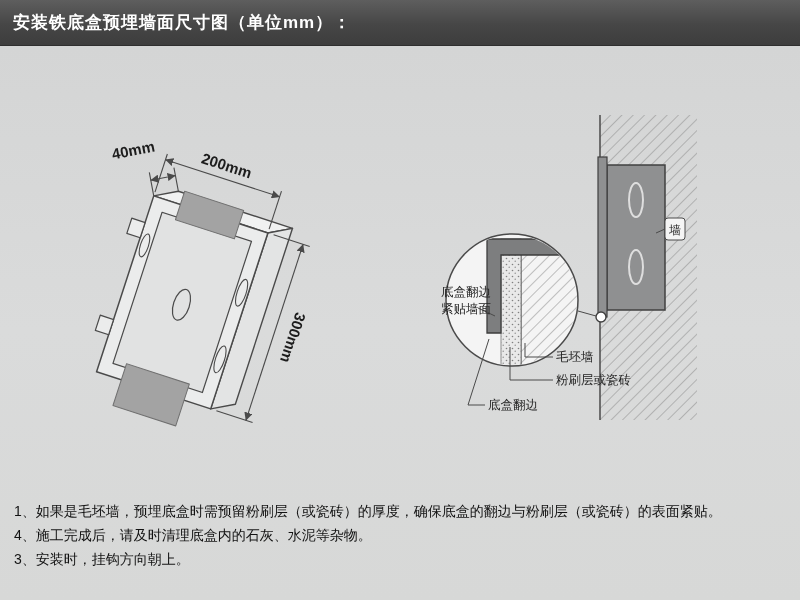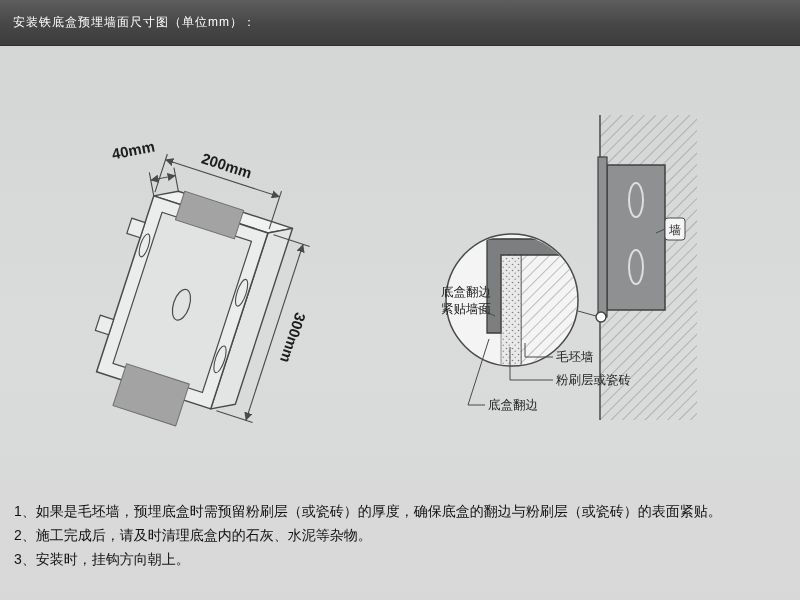--- a/index.html
+++ b/index.html
@@ -7,21 +7,21 @@
     width:800px;height:600px;position:relative;overflow:hidden;
     background:linear-gradient(180deg,#d3d4d4 0%,#dadbdb 55%,#d7d8d7 100%);
     font-family:"Liberation Sans","DejaVu Sans",sans-serif;
   }
   .header{
     position:absolute;top:0;left:0;right:0;height:46px;
     background:linear-gradient(180deg,#5e5e5e 0%,#464646 55%,#3d3d3d 100%);
     display:flex;align-items:center;padding:0 13px;box-sizing:border-box;
     border-bottom:1px solid #2f2f2f;
   }
-  .header-title{color:#ffffff;font-size:12px;font-weight:normal;letter-spacing:1px;}
+  .header-title{color:#ffffff;font-size:17px;font-weight:bold;letter-spacing:1px;}
   svg{position:absolute;}
   svg text{font-family:"Liberation Sans","DejaVu Sans",sans-serif;}
   .dim-text{font-size:15px;font-weight:600;fill:#1d1d1d;}
   .lbl{font-size:12.5px;fill:#222;}
   .tagtxt{font-size:12px;fill:#222;}
   .notes{position:absolute;left:14px;top:503px;width:778px;color:#121212;font-size:14px;line-height:16px;}
   .notes-title{margin:0 0 9px 0;}
   .note-line{margin:0 0 8px 0;}
 </style>
 </head>
@@ -130,17 +130,17 @@
       <text class="lbl" x="26" y="201" stroke="none">底盒翻边</text>
       <text class="lbl" x="26" y="218" stroke="none">紧贴墙面</text>
       <text class="lbl" x="141" y="266" stroke="none">毛坯墙</text>
       <text class="lbl" x="141" y="289" stroke="none">粉刷层或瓷砖</text>
       <text class="lbl" x="73" y="314" stroke="none">底盒翻边</text>
     </g>
   </svg>
 
   <div class="notes">
     <p class="note-line">1、如果是毛坯墙，预埋底盒时需预留粉刷层（或瓷砖）的厚度，确保底盒的翻边与粉刷层（或瓷砖）的表面紧贴。</p>
-    <p class="note-line">2、施工完成后，请及时清理底盒内的石灰、水泥等杂物。</p>
+    <p class="note-line">4、施工完成后，请及时清理底盒内的石灰、水泥等杂物。</p>
     <p class="note-line">3、安装时，挂钩方向朝上。</p>
   </div>
 
 </div>
 
 </body></html>

